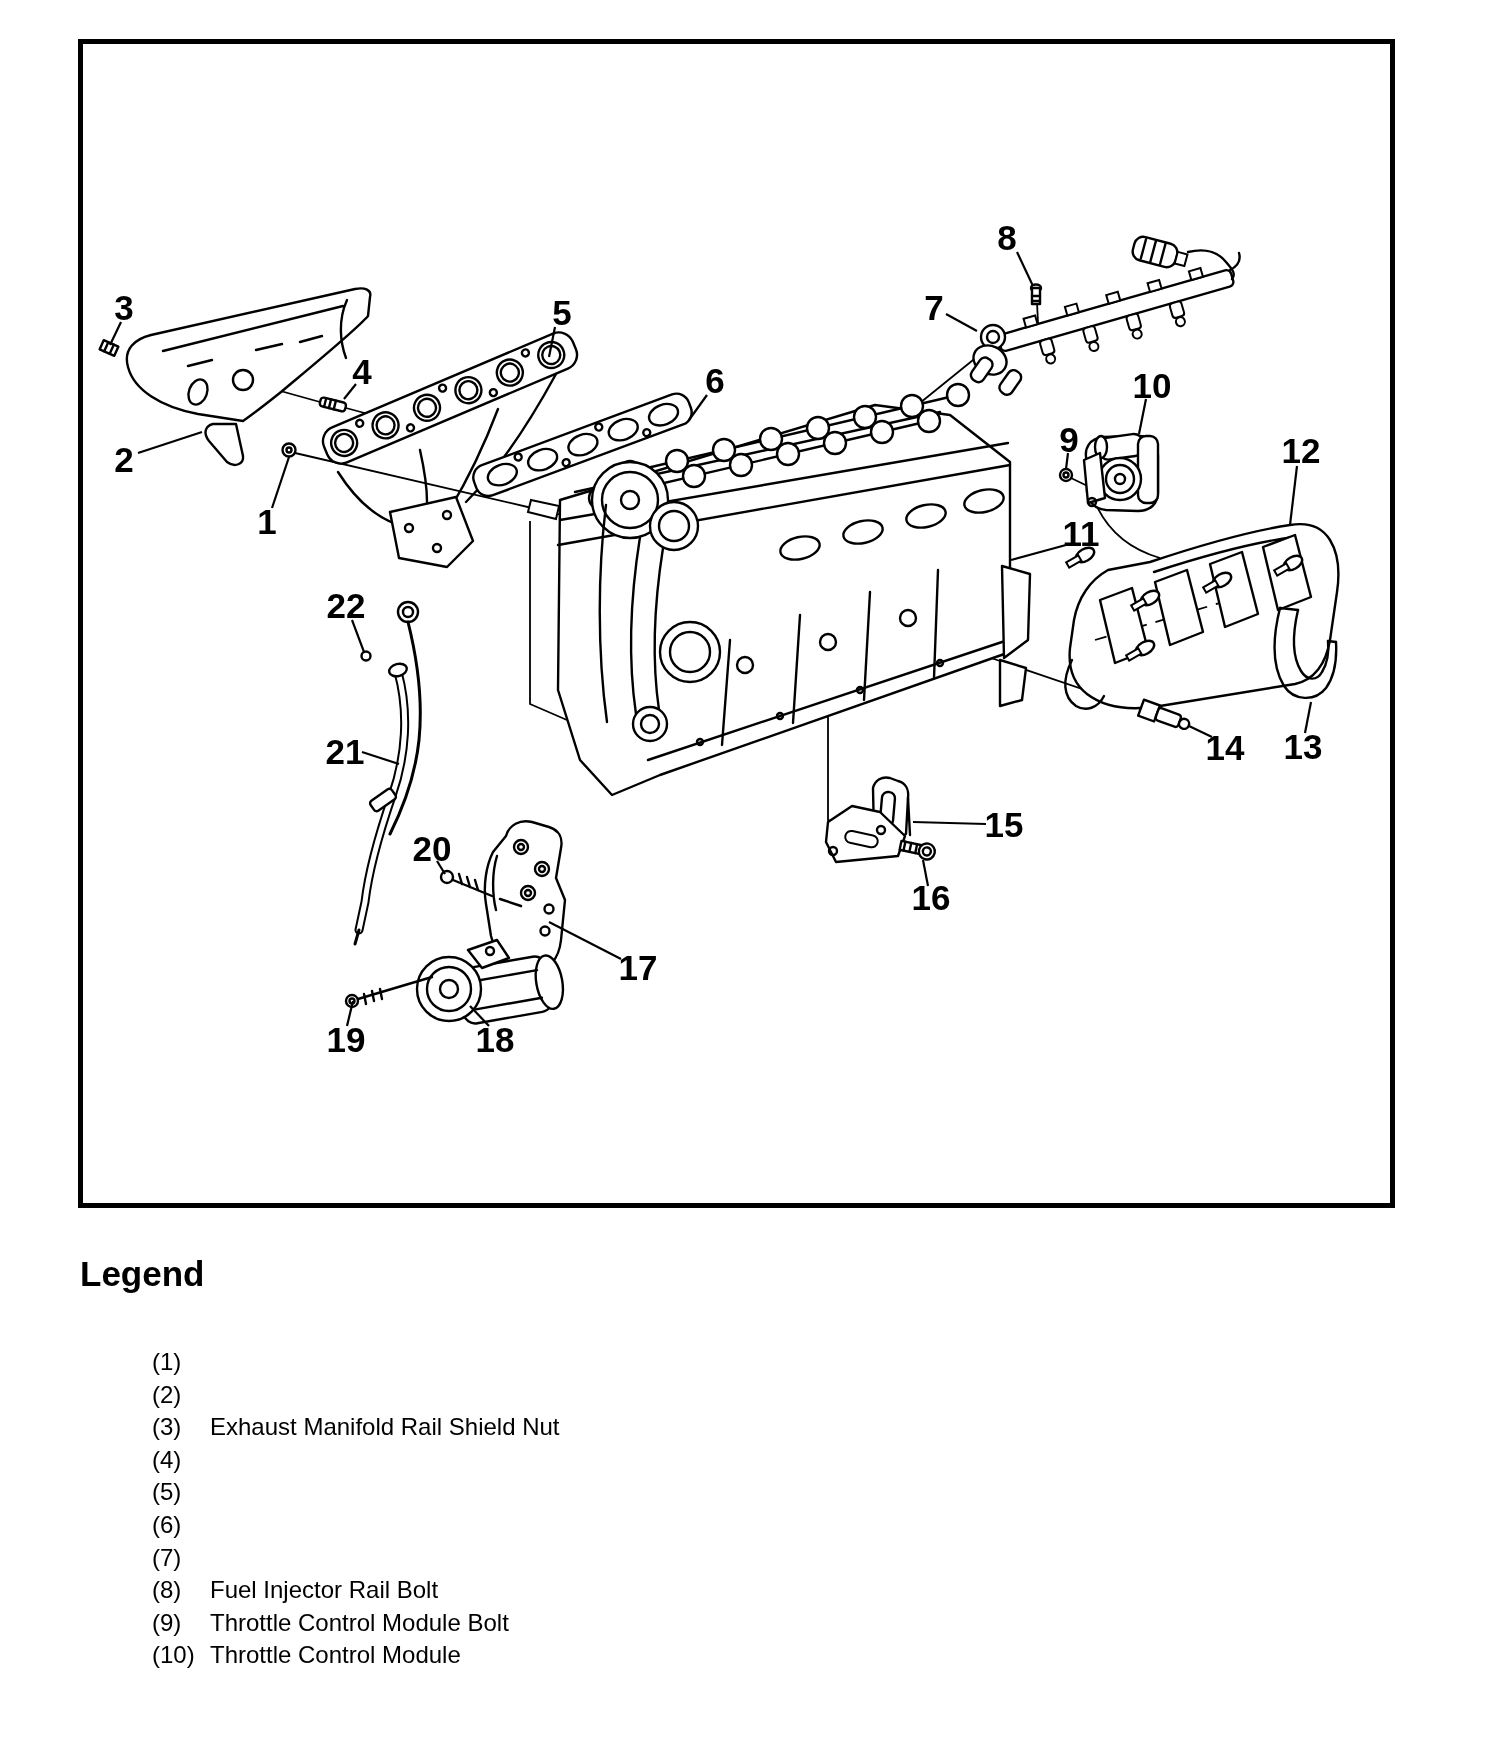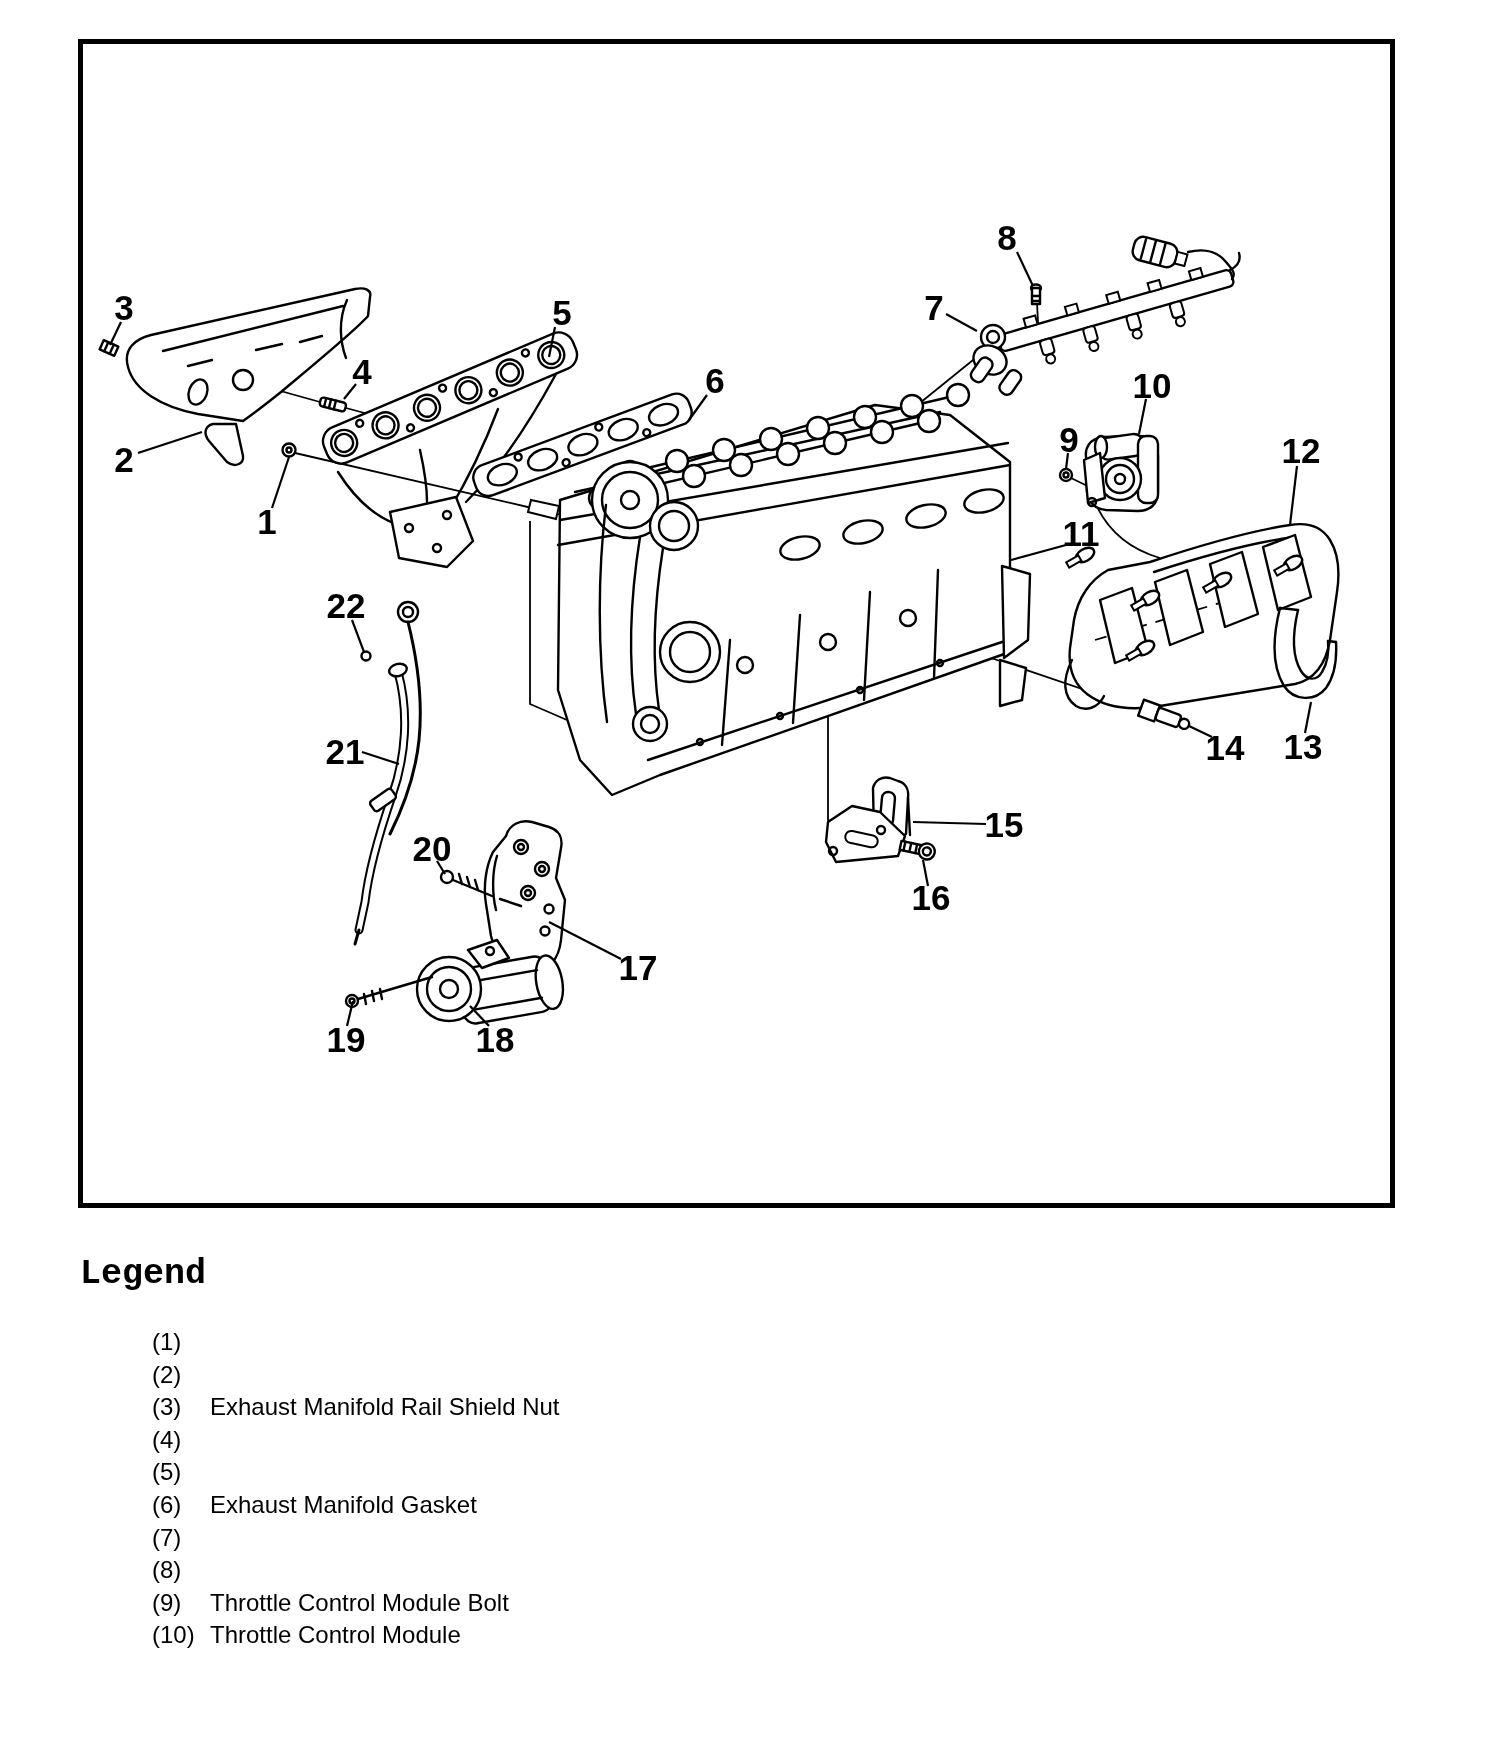--- a/index.html
+++ b/index.html
@@ -10,21 +10,21 @@
   .leader{fill:none;stroke:#000;stroke-width:2.2;}
   .ln{fill:none;stroke:#000;stroke-width:2.4;stroke-linecap:round;stroke-linejoin:round;}
   .lt{fill:none;stroke:#000;stroke-width:1.8;}
   .sh{fill:#fff;stroke:#000;stroke-width:2.4;stroke-linejoin:round;}
   .shk{fill:#fff;stroke:#000;stroke-width:2;}
   .wcore{fill:none;stroke:#fff;stroke-width:5;stroke-linecap:round;}
   .tube{fill:none;stroke:#000;stroke-width:9;stroke-linecap:round;}
   .rod{fill:none;stroke:#000;stroke-width:3;stroke-linecap:round;}
   .dash{fill:none;stroke:#000;stroke-width:1.8;stroke-dasharray:12 9;}
   .legend{position:absolute;left:80px;top:1256px;width:1300px;}
-  .legend h2{font-size:35px;font-weight:700;margin:0 0 34px 0;line-height:36px;font-family:Liberation Mono, monospace;}
+  .legend h2{font-size:35px;font-weight:700;margin:0 0 54px 0;line-height:36px;}
   .legend-row{display:flex;font-size:24px;line-height:32.6px;}
   .legend-num{width:58px;margin-left:72px;flex:0 0 auto;}
   .legend-label{flex:1;}
 </style>
 </head>
 <body>
 
 <div class="page">
 
 <svg width="1504" height="1754" viewBox="0 0 1504 1754">
@@ -404,27 +404,27 @@
           <span class="legend-label">Exhaust Manifold Rail Shield Nut</span>
         </div>
         <div class="legend-row">
           <span class="legend-num">(4)</span>
         </div>
         <div class="legend-row">
           <span class="legend-num">(5)</span>
         </div>
         <div class="legend-row">
           <span class="legend-num">(6)</span>
-          <span class="legend-label">Exhaust Manifold Gasket</span>
         </div>
         <div class="legend-row">
           <span class="legend-num">(7)</span>
         </div>
         <div class="legend-row">
           <span class="legend-num">(8)</span>
+          <span class="legend-label">Fuel Injector Rail Bolt</span>
         </div>
         <div class="legend-row">
           <span class="legend-num">(9)</span>
           <span class="legend-label">Throttle Control Module Bolt</span>
         </div>
         <div class="legend-row">
           <span class="legend-num">(10)</span>
           <span class="legend-label">Throttle Control Module</span>
         </div>
       </div>

